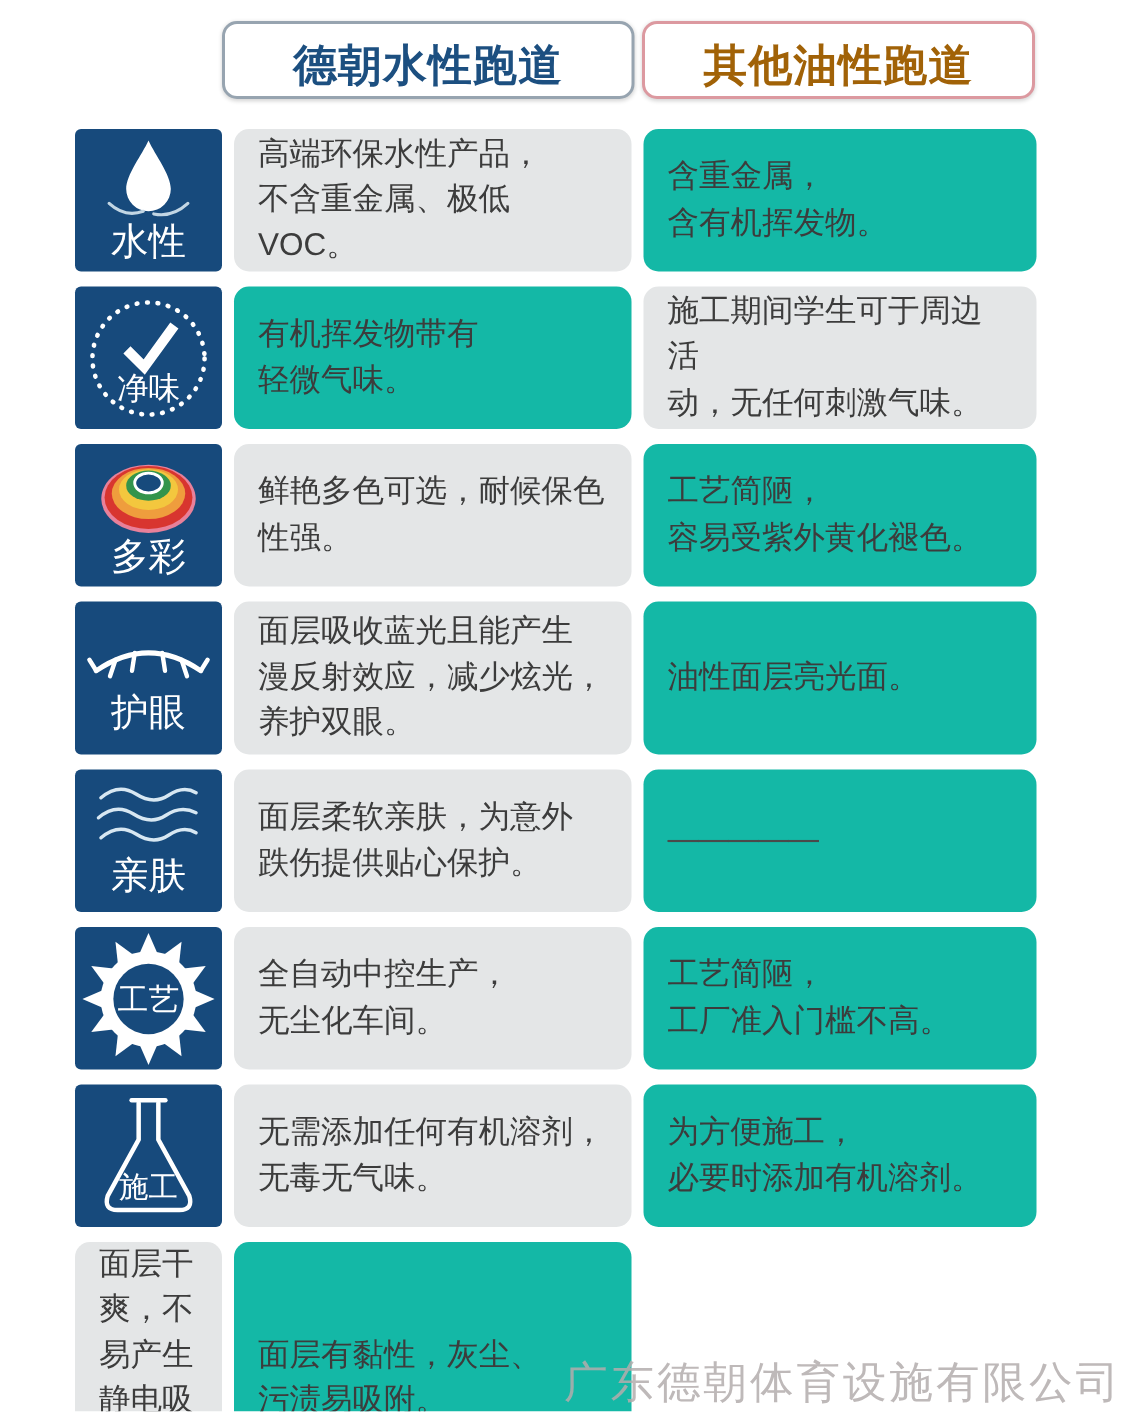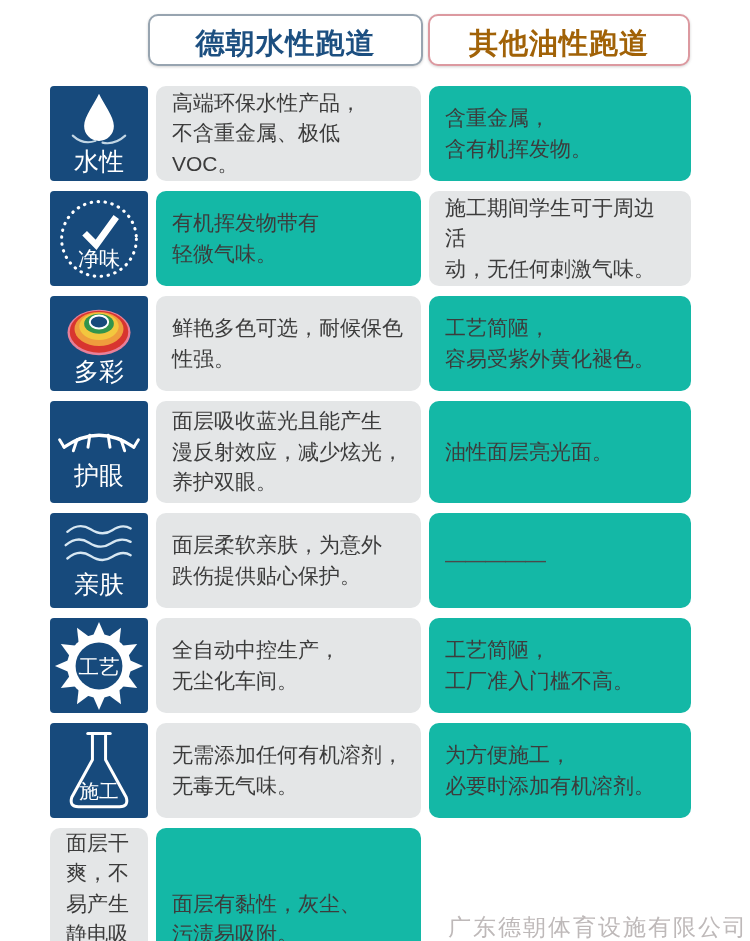--- a/index.html
+++ b/index.html
@@ -40,21 +40,21 @@
   .cell-text{
     font-size:21px;line-height:1.45;color:#3c3c3c;white-space:pre-line;
   }
   .dash-text{letter-spacing:-1px;color:#4a4a4a;}
   svg text{font-family:"Liberation Sans","DejaVu Sans",sans-serif;}
   
   .watermark{
     position:absolute;right:2px;bottom:1px;text-align:right;line-height:1.1;
     color:#b3adad;opacity:.85;pointer-events:none;
   }
-  .wm-company{font-size:23px;letter-spacing:2px;}
+  .wm-company{font-size:29px;letter-spacing:2px;font-family:Liberation Mono, monospace;}
   .wm-url{font-size:28px;color:#bcbcbc;}
 </style>
 </head>
 <body>
 
 <div class="page">
 
   <div class="header">
     <div class="header-box header-left">
       <span>德朝水性跑道</span>

